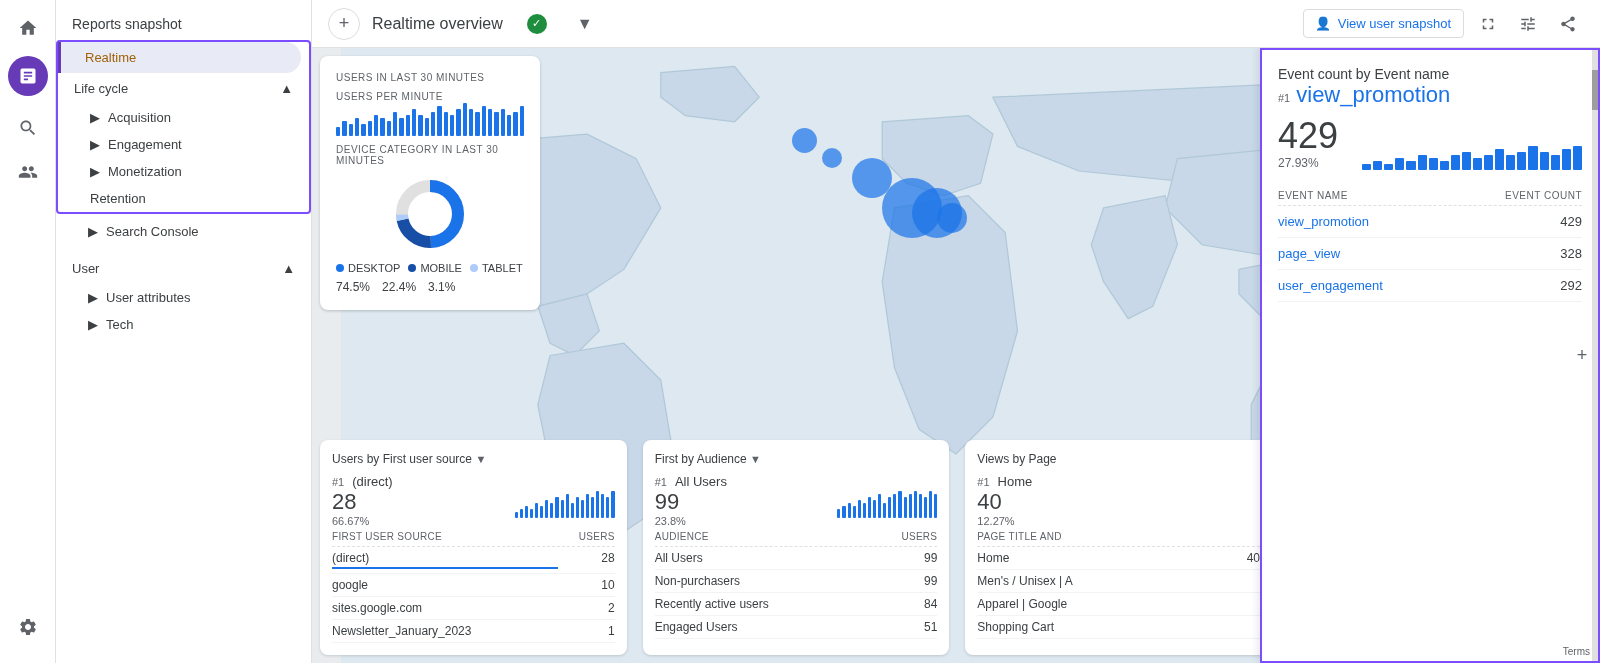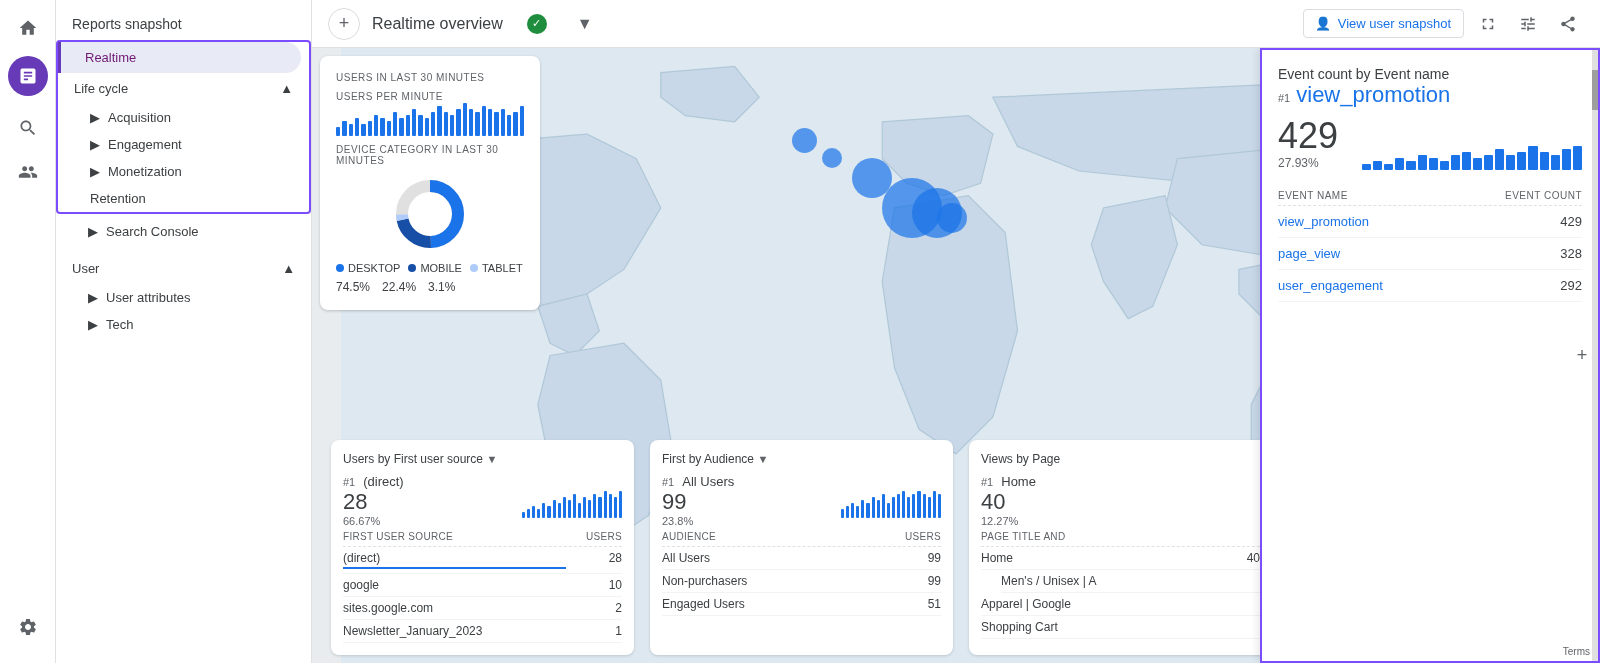--- a/index.html
+++ b/index.html
@@ -57,21 +57,21 @@
     .nav-item {
       padding: 8px 16px 8px 24px;
       cursor: pointer;
       border-radius: 0 24px 24px 0;
       margin-right: 8px;
       color: #3c4043;
       font-size: 13px;
     }
     .nav-item.active {
       background: #e8eaf6;
-      color: #701a75;
+      color: #a16207;
       font-weight: 500;
       border-left: 3px solid #673ab7;
     }
     .nav-section-header {
       padding: 8px 16px;
       display: flex;
       align-items: center;
       justify-content: space-between;
       font-size: 13px;
       font-weight: 500;
@@ -282,21 +282,21 @@
     .legend-dot {
       width: 8px;
       height: 8px;
       border-radius: 50%;
     }
 
     
     .bottom-cards {
       position: absolute;
       bottom: 0;
-      left: 11px;
+      left: 0;
       right: 320px;
       display: flex;
       gap: 16px;
       padding: 8px;
     }
 
     .bottom-card {
       background: #fff;
       border-radius: 8px;
       box-shadow: 0 1px 3px rgba(0,0,0,0.15);
@@ -811,20 +811,24 @@
             <div id="audience-rows">
                 <div style="display: flex; justify-content: space-between; padding: 4px 0px; border-bottom: 1px solid rgb(241, 243, 244); font-size: 12px; color: rgb(60, 64, 67);">
                   <span>All Users</span>
                   <span>99</span>
                 </div>
                 <div style="display: flex; justify-content: space-between; padding: 4px 0px; border-bottom: 1px solid rgb(241, 243, 244); font-size: 12px; color: rgb(60, 64, 67);">
                   <span>Non-purchasers</span>
                   <span>99</span>
                 </div>
                 <div style="display: flex; justify-content: space-between; padding: 4px 0px; border-bottom: 1px solid rgb(241, 243, 244); font-size: 12px; color: rgb(60, 64, 67);">
+                  <span>Recently active users</span>
+                  <span>84</span>
+                </div>
+                <div style="display: flex; justify-content: space-between; padding: 4px 0px; border-bottom: 1px solid rgb(241, 243, 244); font-size: 12px; color: rgb(60, 64, 67);">
                   <span>Engaged Users</span>
                   <span>51</span>
                 </div>
               </div>
           </div>
 
           <div class="bottom-card">
             <div class="bottom-card-title">Views by Page</div>
             <div style="display:flex;align-items:baseline;gap:4px;">
               <span class="rank-number">#1</span>
@@ -833,21 +837,21 @@
             <div class="rank-count">40</div>
             <div class="rank-pct">12.27%</div>
             <div class="col-header">
               <span>PAGE TITLE AND</span>
             </div>
             <div id="views-rows">
                 <div style="display: flex; justify-content: space-between; padding: 4px 0px; border-bottom: 1px solid rgb(241, 243, 244); font-size: 12px; color: rgb(60, 64, 67);">
                   <span>Home</span>
                   <span>40</span>
                 </div>
-                <div style="display: flex; justify-content: space-between; padding: 4px 0px; border-bottom: 1px solid rgb(241, 243, 244); font-size: 12px; color: rgb(60, 64, 67); margin-left: 20px;">
+                <div style="display: flex; justify-content: space-between; padding: 4px 0px; border-bottom: 1px solid rgb(241, 243, 244); font-size: 12px; color: rgb(60, 64, 67);">
                   <span>Men's / Unisex | A</span>
                   <span></span>
                 </div>
                 <div style="display: flex; justify-content: space-between; padding: 4px 0px; border-bottom: 1px solid rgb(241, 243, 244); font-size: 12px; color: rgb(60, 64, 67);">
                   <span>Apparel | Google</span>
                   <span></span>
                 </div>
                 <div style="display: flex; justify-content: space-between; padding: 4px 0px; border-bottom: 1px solid rgb(241, 243, 244); font-size: 12px; color: rgb(60, 64, 67);">
                   <span>Shopping Cart</span>
                   <span></span>

